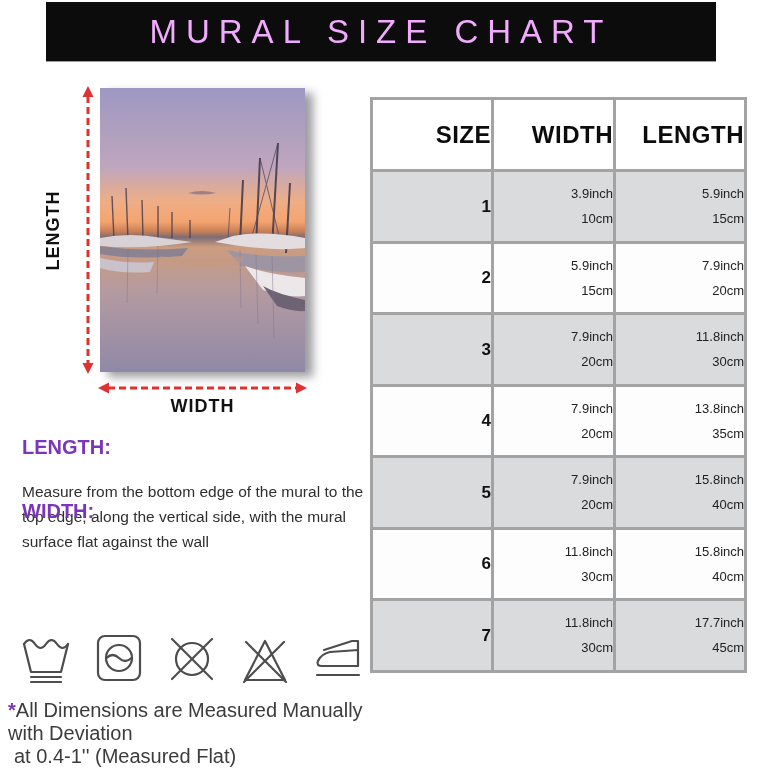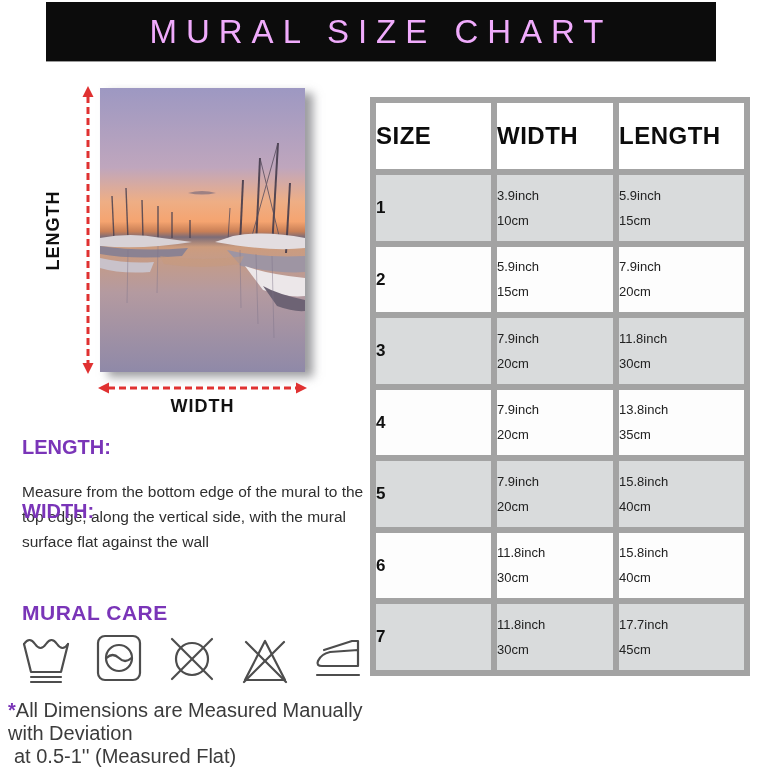--- a/index.html
+++ b/index.html
@@ -35,21 +35,21 @@
 
   
   .footnote { position:absolute; left:8px; top:699px; width:390px; font-size:20px;
               line-height:23px; color:#3c3c3c; }
   .footnote .star { color:#7a35b8; font-weight:700; }
   .footnote .l2 { padding-left:6px; }
 
   
   table.size-chart { position:absolute; left:370px; top:97px; width:374px;
                      border-collapse:collapse; table-layout:fixed; background:#fff; }
-  table.size-chart th, table.size-chart td { border:6px solid #a3a3a3; text-align:left; vertical-align:middle; }
+  table.size-chart th, table.size-chart td { border:3px solid #a3a3a3; text-align:right; vertical-align:middle; }
   table.size-chart th { height:72px; font-size:24px; font-weight:700; color:#0c0c0c; background:#fff; letter-spacing:.5px; }
   table.size-chart td { height:71.5px; font-size:13px; color:#222; line-height:25px; }
   table.size-chart td.size-cell { font-weight:700; font-size:17px; color:#111; }
   table.size-chart tr.alt td { background:#d9dbdc; }
   table.size-chart tr.plain td { background:#fdfdfd; }
   col.c-size { width:121px; } col.c-width { width:122px; } col.c-length { width:131px; }
 </style>
 </head>
 <body>
 
@@ -139,21 +139,20 @@
     </svg>
   </div>
 
   <div class="width-label">WIDTH</div>
 
   <div class="h-purple" style="top:418px">LENGTH:</div>
   <div class="para" style="top:443px">Measure from the bottom edge of the mural to the top edge, along the vertical side, with the mural surface flat against the wall</div>
 
   <div class="h-purple" style="top:482px">WIDTH:</div>
 
-  <div class="care-heading">MURAL CARE</div>
 
   <div class="care-row">
     <span>
       <svg width="52" height="60" viewBox="0 0 52 60" fill="none" stroke="#4d4d4d" stroke-width="2.2" stroke-linecap="round" stroke-linejoin="round">
         <path d="M4 14 q5.5 -8 11 0 t11 0 t11 0 t11 0"></path>
         <path d="M4 14 L11 42 L41 42 L48 14"></path>
         <line x1="11" y1="47" x2="41" y2="47"></line>
         <line x1="11" y1="52" x2="41" y2="52"></line>
       </svg>
     </span>
@@ -182,21 +181,21 @@
       <svg width="52" height="60" viewBox="0 0 52 60" fill="none" stroke="#4d4d4d" stroke-width="2.2" stroke-linecap="round" stroke-linejoin="round">
         <path d="M12 20 L40 11 L46 11 L46 20"></path>
         <path d="M46 20 L46 36 L10 36 Q4 36 6 31 Q9 24 18 22 L46 20"></path>
         <line x1="5" y1="45" x2="47" y2="45"></line>
       </svg>
     </span>
   </div>
 
   <div class="footnote">
     <div><span class="star">*</span><span>All Dimensions are Measured Manually with Deviation</span></div>
-    <div class="l2">at 0.5-1''  (Measured Flat)</div>
+    <div class="l2">at 0.4-1''  (Measured Flat)</div>
   </div>
 
   <table class="size-chart">
     <colgroup>
         <col class="c-size">
         <col class="c-width">
         <col class="c-length">
       </colgroup>
     <thead>
       <tr>

